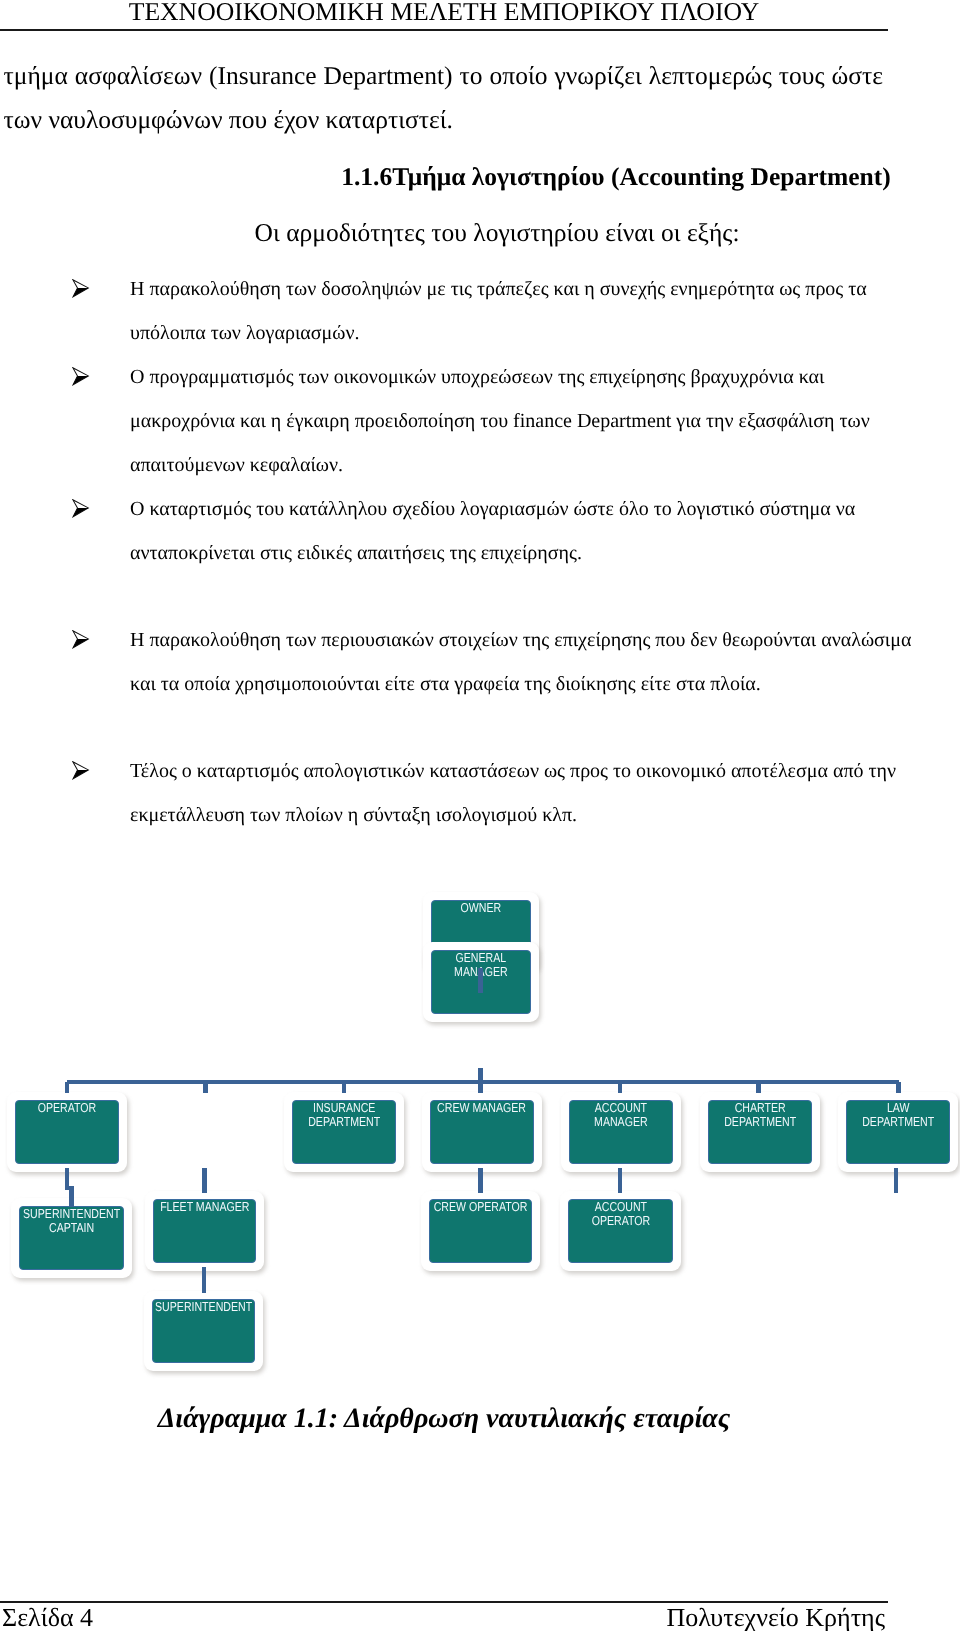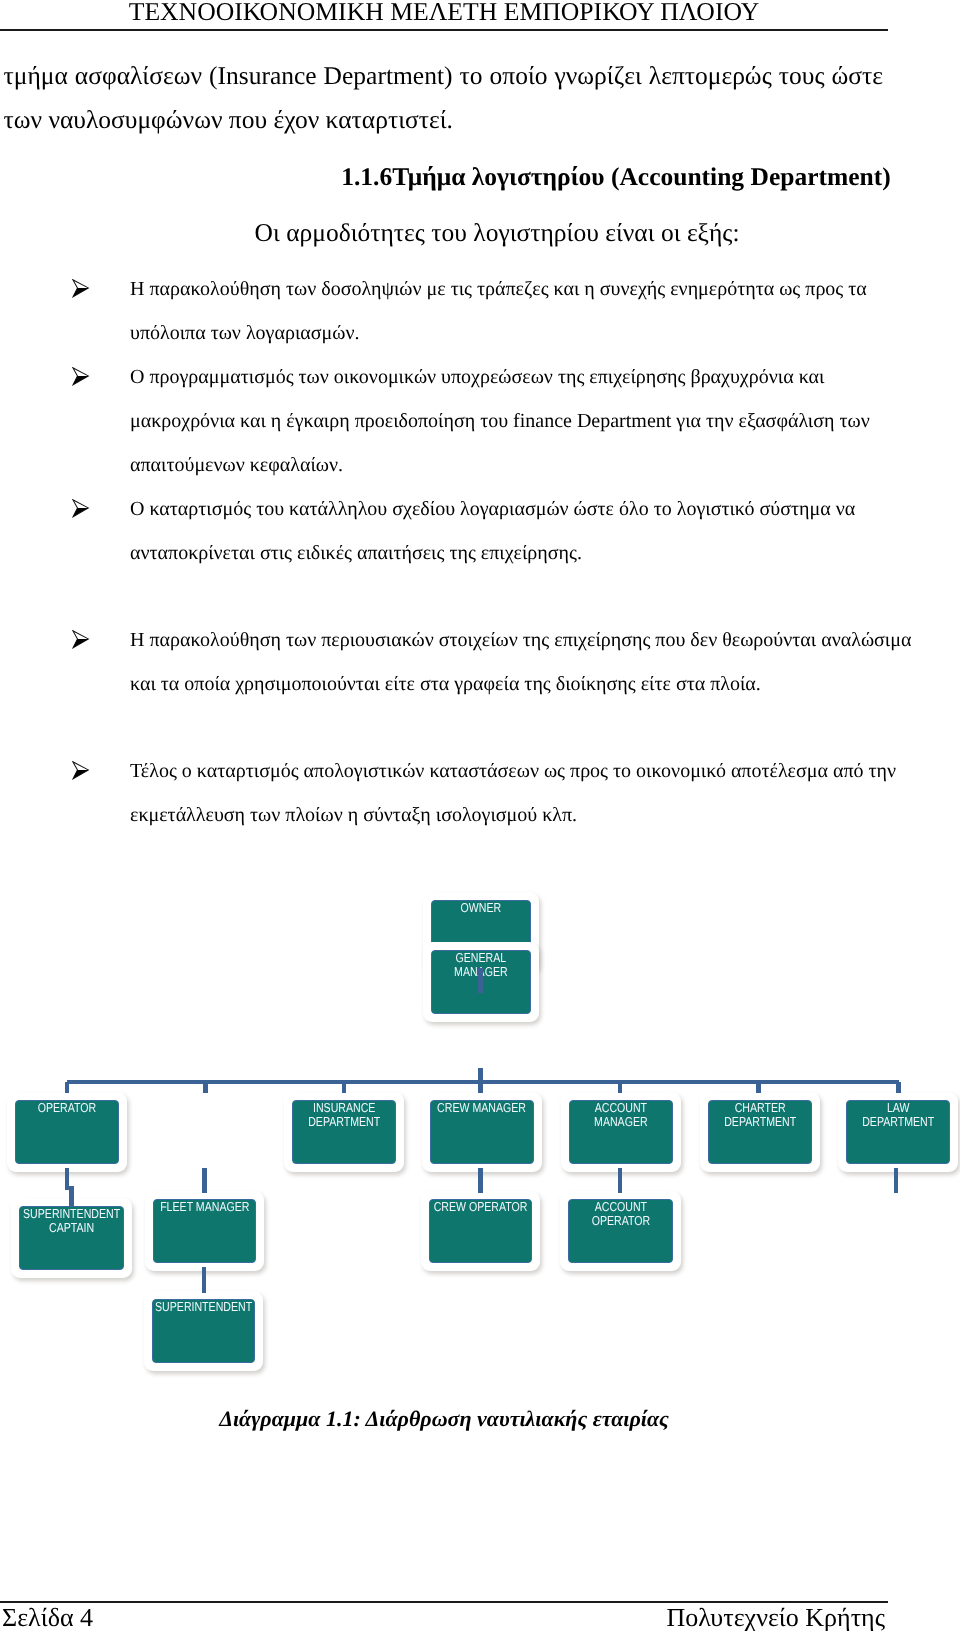--- a/index.html
+++ b/index.html
@@ -36,21 +36,21 @@
   .node .inner { width:100%; height:100%; box-sizing:border-box; background:#0f766e;
                  border-radius:4px; border:1px solid #3A6CA0;
                  display:flex; align-items:flex-start; justify-content:center; }
   .node .lbl { color:#F2F8FC; font-family:"Liberation Sans", sans-serif;
                font-size:13px; line-height:14.2px; text-align:center;
                transform:scaleX(0.815); letter-spacing:0px; white-space:pre;
                font-weight:400; }
 
   
   .caption { position:absolute; left:0; top:1404px; width:888px; text-align:center;
-             font-size:22px; font-weight:bold; font-style:italic; line-height:30px; }
+             font-size:28px; font-weight:bold; font-style:italic; line-height:30px; }
 
   
   .ftr-rule { position:absolute; left:0; top:1601px; width:888px; height:2px; background:#1a1a1a; }
   .ftr { position:absolute; left:2px; top:1601px; width:883px; font-size:26px; line-height:34px; height:34px; }
   .ftr-l { position:absolute; left:0; top:0; }
   .ftr-r { position:absolute; right:0; top:0; }
 </style>
 </head>
 <body>
 

